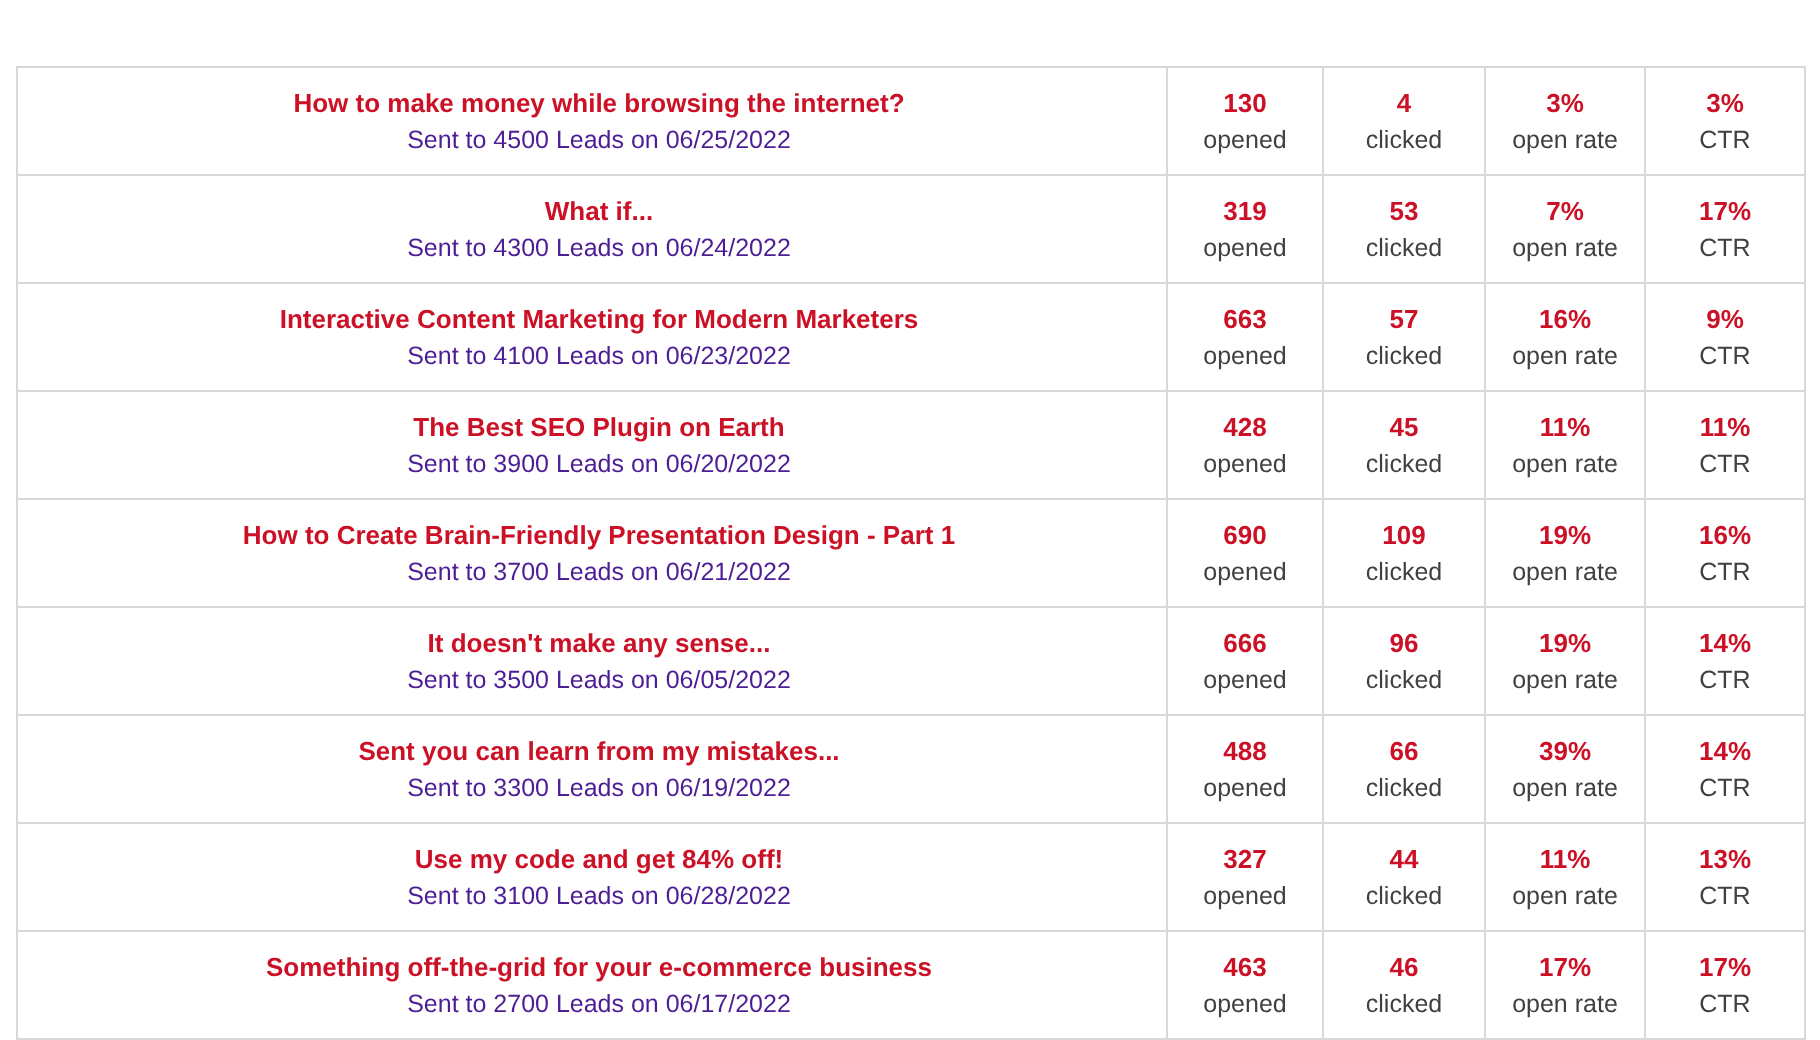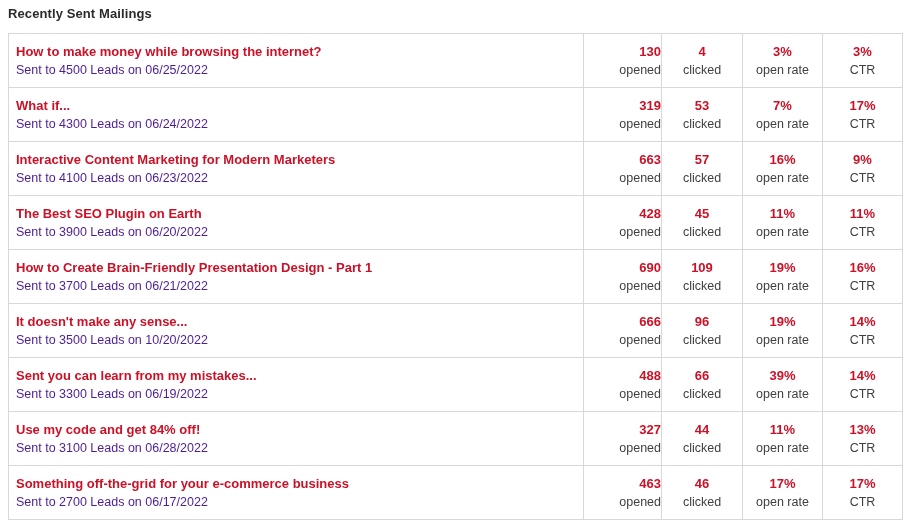--- a/index.html
+++ b/index.html
@@ -52,27 +52,28 @@
     vertical-align: middle;
     height: 54px;
     box-sizing: border-box;
   }
 
   .col-subject {
     width: 575px;
     border-left: 1px solid #d8d8d8;
     border-right: 1px solid #d8d8d8;
     padding-left: 7px !important;
+    text-align: center;
   }
   .col-stat {
     width: 80px;
     border-right: 1px solid #d8d8d8;
     text-align: center;
   }
-  .col-stat.stat-opened { width: 78px; text-align: right; }
+  .col-stat.stat-opened { width: 78px; }
   .col-stat.stat-clicked { width: 81px; }
   .col-stat.stat-openrate { width: 80px; }
   .col-stat.stat-ctr { width: 80px; }
 
   .subject-line {
     display: block;
     font-size: 13px;
     font-weight: bold;
     color: #cc1127;
     line-height: 18px;
@@ -103,21 +104,20 @@
     font-weight: normal;
     color: #404040;
     line-height: 17px;
   }
 </style>
 </head>
 <body>
 
 <div class="page">
 
-  <div class="panel-title">Recently Sent Mailings</div>
 
   <table class="mailings-table">
     <tbody>
         <tr>
           <td class="col-subject">
             <a class="subject-line">How to make money while browsing the internet?</a>
             <span class="meta-line">Sent to 4500 Leads on 06/25/2022</span>
           </td>
           <td class="col-stat stat-opened">
             <span class="stat-value">130</span>
@@ -220,21 +220,21 @@
             <span class="stat-label">open rate</span>
           </td>
           <td class="col-stat stat-ctr">
             <span class="stat-value">16%</span>
             <span class="stat-label">CTR</span>
           </td>
         </tr>
         <tr>
           <td class="col-subject">
             <a class="subject-line">It doesn't make any sense...</a>
-            <span class="meta-line">Sent to 3500 Leads on 10/20/2022</span>
+            <span class="meta-line">Sent to 3500 Leads on 06/05/2022</span>
           </td>
           <td class="col-stat stat-opened">
             <span class="stat-value">666</span>
             <span class="stat-label">opened</span>
           </td>
           <td class="col-stat stat-clicked">
             <span class="stat-value">96</span>
             <span class="stat-label">clicked</span>
           </td>
           <td class="col-stat stat-openrate">

